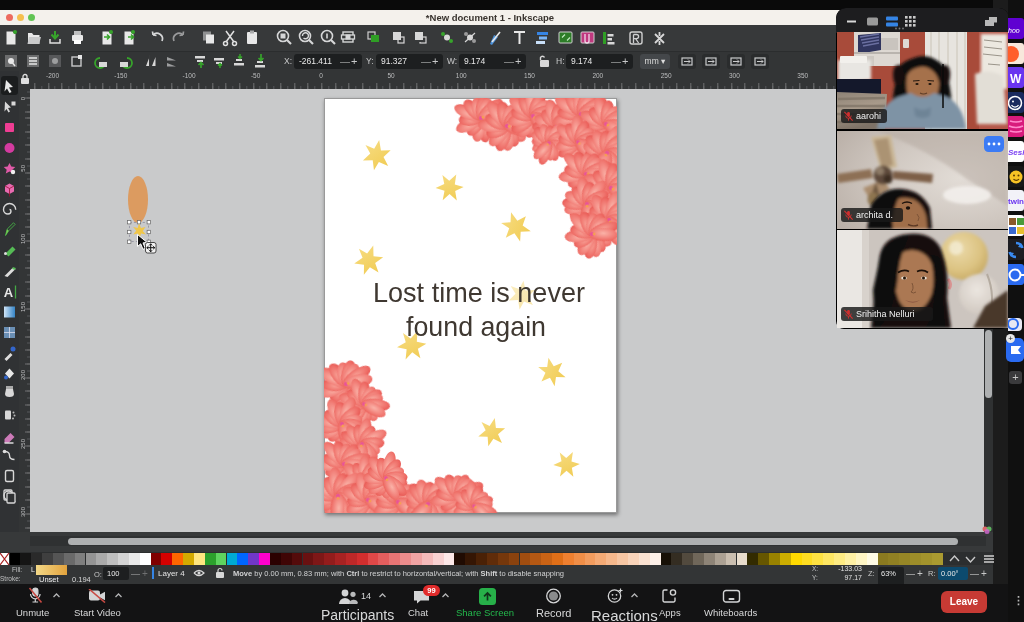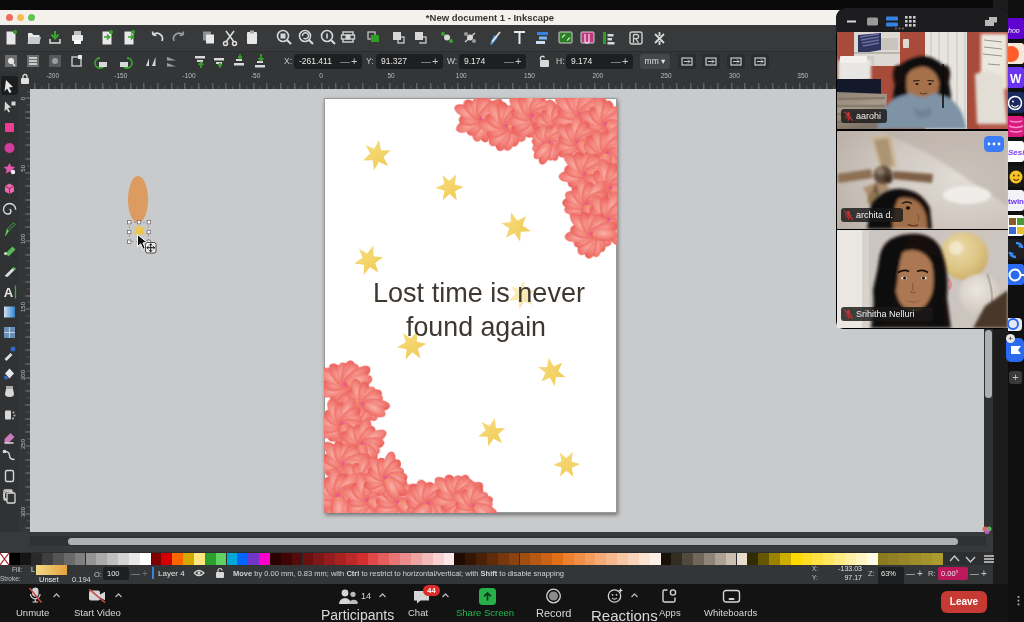--- a/index.html
+++ b/index.html
@@ -538,21 +538,21 @@
 <div class="a" style="left:233px;top:569px;font-size:7.5px;color:#d2d3d4"><b>Move</b> by 0.00 mm, 0.83 mm; with <b>Ctrl</b> to restrict to horizontal/vertical; with <b>Shift</b> to disable snapping</div>
 <div class="a" style="left:812px;top:565px;font-size:6.5px;color:#c0c1c2">X:</div>
 <div class="a" style="left:812px;top:574px;font-size:6.5px;color:#c0c1c2">Y:</div>
 <div class="a" style="left:828px;top:565px;width:34px;font-size:7px;color:#e0e0e0;text-align:right">-133.03</div>
 <div class="a" style="left:828px;top:574px;width:34px;font-size:7px;color:#e0e0e0;text-align:right">97.17</div>
 <div class="a" style="left:868px;top:569px;font-size:7.5px;color:#c8c8c8">Z:</div>
 <div class="a" style="left:878px;top:567px;width:26px;height:19px;background:#1d1f20;border-radius:2px;color:#e8e8e8;font-size:7.5px;line-height:13px;padding-left:3px">63%</div>
 <div class="a" style="left:906px;top:569px;font-size:9px;color:#c8c8c8">—</div>
 <div class="a" style="left:917px;top:568px;font-size:10px;color:#c8c8c8">+</div>
 <div class="a" style="left:928px;top:569px;font-size:7.5px;color:#c8c8c8">R:</div>
-<div class="a" style="left:938px;top:567px;width:30px;height:13px;background:#be185d;border-radius:2px;color:#e8e8e8;font-size:7.5px;line-height:13px;padding-left:3px">0.00°</div>
+<div class="a" style="left:938px;top:567px;width:30px;height:13px;background:#0c4a6e;border-radius:2px;color:#e8e8e8;font-size:7.5px;line-height:13px;padding-left:3px">0.00°</div>
 <div class="a" style="left:970px;top:569px;font-size:9px;color:#c8c8c8">—</div>
 <div class="a" style="left:981px;top:568px;font-size:10px;color:#c8c8c8">+</div>
 <div class="a" style="left:0;top:584px;width:1024px;height:38px;background:#131314"></div>
 <svg class="a" style="left:26px;top:587px" width="19" height="18" viewBox="0 0 19 18">
 <g stroke="#d4d5d6" stroke-width="1.2" fill="none">
       <rect x="6.7" y="1" width="5.2" height="8" rx="2.6" fill="#d4d5d6"></rect>
       <path d="M4.5 7 a4.8 4.8 0 0 0 9.6 0 M9.3 12 v2.6 M6.5 15 h5.6"></path>
     </g>
 <path d="M3.5 1 L15.5 15.5" stroke="#c94a43" stroke-width="1.6"></path>
   </svg>
@@ -576,21 +576,21 @@
     <path d="M12 16 a4.6 4.6 0 0 1 9 -1 l-1 1 z" fill="#b9babb"></path>
   </svg>
 <div class="a" style="left:361px;top:591px;font-size:9px;color:#d8d9da">14</div>
 <svg class="a" style="left:378px;top:592px" width="9" height="7">
     <path d="M1.5 5 l3 -3 l3 3" fill="none" stroke="#b4b5b6" stroke-width="1.3"></path>
   </svg>
 <div class="a" style="left:321px;top:607px;font-size:14px;color:#d8d9da">Participants</div>
 <svg class="a" style="left:412px;top:589px" width="19" height="16" viewBox="0 0 19 16">
     <path d="M2 2 h15 v9.5 h-8.5 l-3.5 3 v-3 h-3 z" fill="#d4d5d6"></path>
   </svg>
-<div class="a" style="left:423px;top:585px;width:17px;height:11px;background:#e02b2b;border-radius:6px;color:#fff;font-size:7.5px;font-weight:bold;text-align:center;line-height:11px">44</div>
+<div class="a" style="left:423px;top:585px;width:17px;height:11px;background:#e02b2b;border-radius:6px;color:#fff;font-size:7.5px;font-weight:bold;text-align:center;line-height:11px">99</div>
 <svg class="a" style="left:441px;top:592px" width="9" height="7">
     <path d="M1.5 5 l3 -3 l3 3" fill="none" stroke="#b4b5b6" stroke-width="1.3"></path>
   </svg>
 <div class="a" style="left:408px;top:607px;font-size:9.5px;color:#d8d9da">Chat</div>
 <svg class="a" style="left:478px;top:587px" width="19" height="19" viewBox="0 0 19 19">
     <rect x="1" y="1" width="17" height="17" rx="3.5" fill="#27b049"></rect>
     <path d="M9.5 13.5 v-7.5 m-3.4 3.4 l3.4 -3.4 l3.4 3.4" stroke="#10331a" stroke-width="1.7" fill="none"></path>
   </svg>
 <div class="a" style="left:456px;top:607px;font-size:9.5px;color:#23b84c">Share Screen</div>
 <svg class="a" style="left:545px;top:588px" width="17" height="16" viewBox="0 0 17 16">

